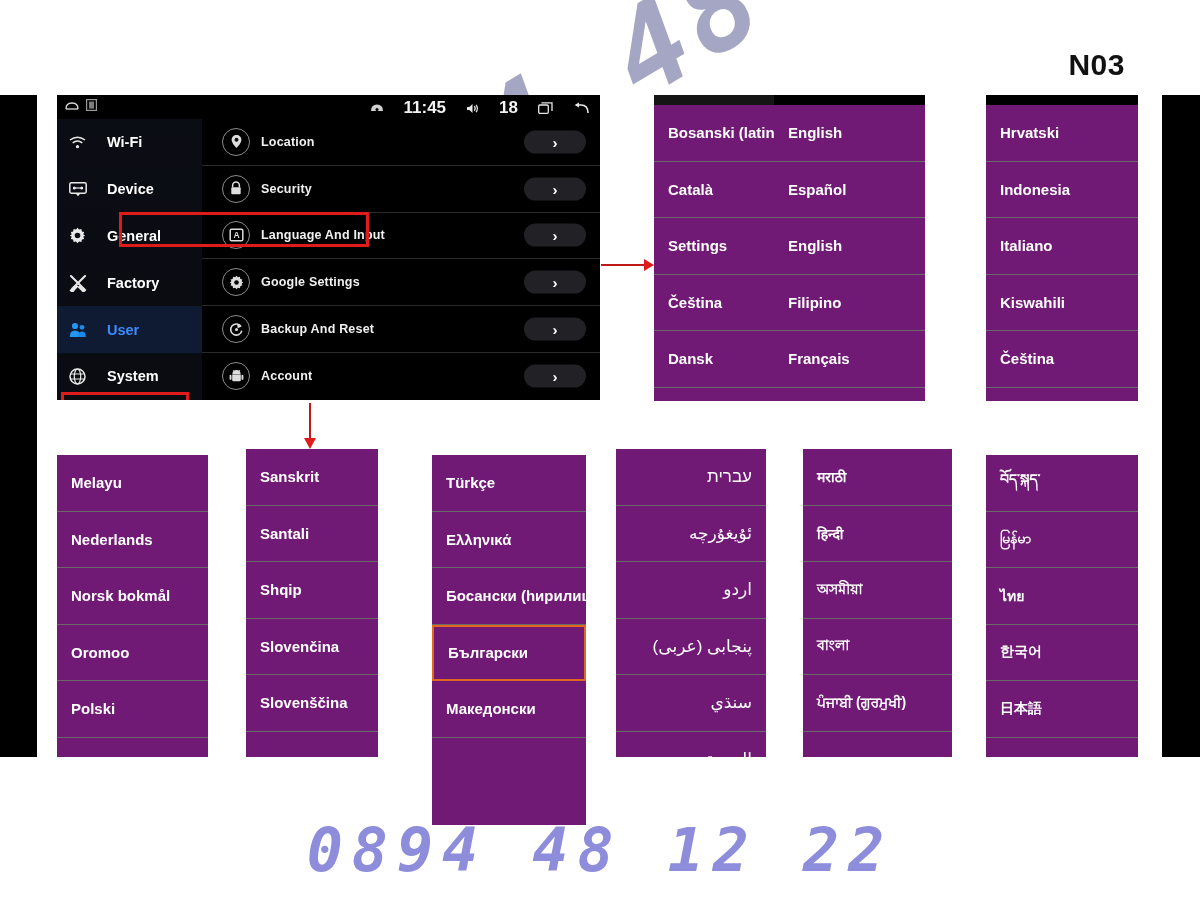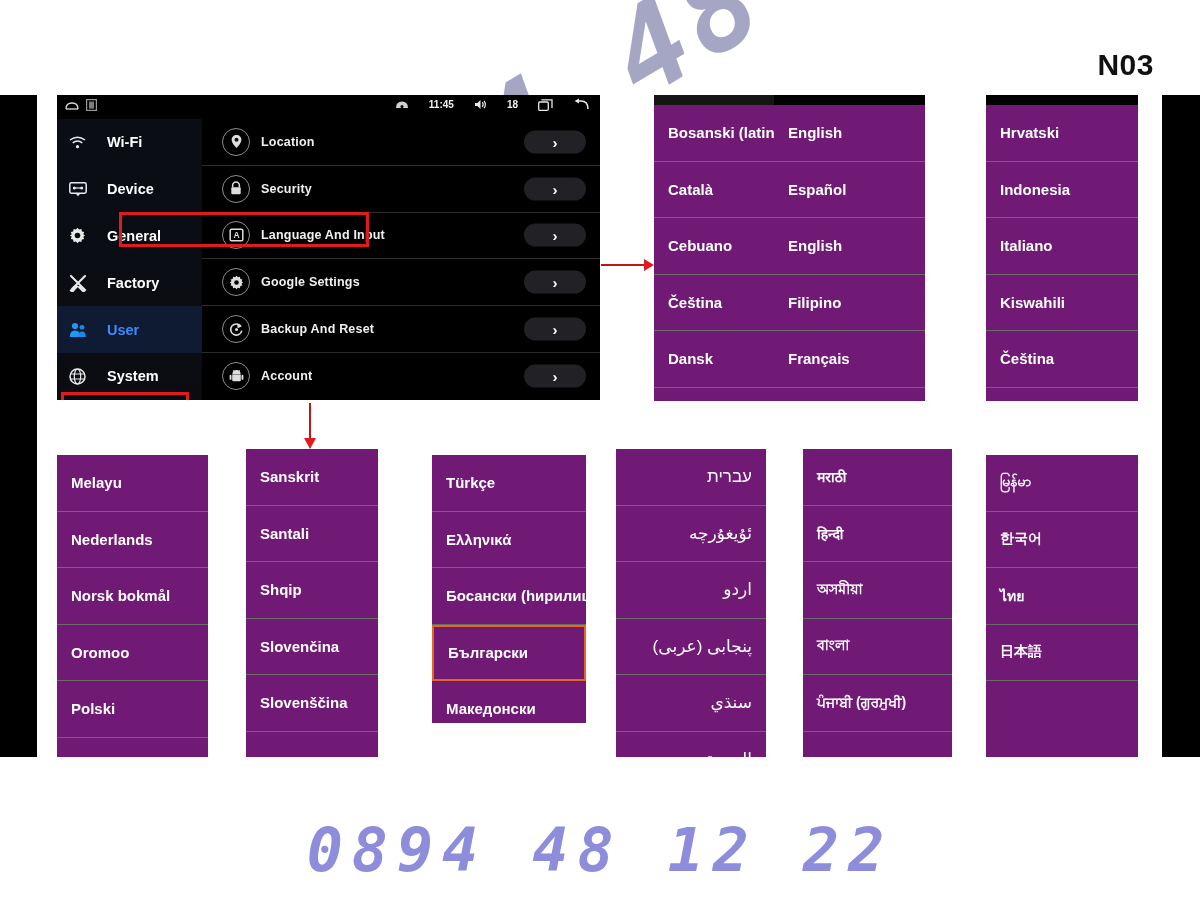--- a/index.html
+++ b/index.html
@@ -11,21 +11,21 @@
   }
   .page{position:absolute;left:0;top:0;width:1200px;height:900px;}
 
   
   .sidebar-black{position:absolute;background:#000;}
   #bar-left{left:0;top:95px;width:37px;height:662px;}
   #bar-right{left:1162px;top:95px;width:38px;height:662px;}
 
   
   #page-code{
-    position:absolute;right:46px;top:48px;
+    position:absolute;right:75px;top:48px;
     font-size:30px;font-weight:bold;color:#111;letter-spacing:.5px;
   }
 
   
   #wm-diagonal{
     position:absolute;left:255px;top:205px;
     font-family:"DejaVu Sans Mono","Liberation Mono",monospace;
     font-size:118px;font-weight:bold;font-style:italic;
     color:#2b2d72;opacity:.42;
     transform:rotate(-31deg);transform-origin:left top;
@@ -41,21 +41,21 @@
   }
 
   
   #device{
     position:absolute;left:57px;top:95px;width:543px;height:305px;
     background:#000;overflow:hidden;
   }
   #statusbar{position:absolute;left:0;top:0;width:543px;height:24px;background:#000;}
   .sb-left{position:absolute;left:8px;top:4px;display:flex;gap:7px;align-items:center;}
   .sb-right{position:absolute;right:10px;top:3px;display:flex;gap:20px;align-items:center;
-            color:#f2f2f2;font-size:10px;font-weight:bold;}
+            color:#f2f2f2;font-size:17px;font-weight:bold;}
   .sb-ico{display:inline-block;line-height:1;}
 
   #nav{
     position:absolute;left:0;top:24px;width:145px;height:281px;
     background:linear-gradient(180deg,#0b0d14 0%,#0a0c12 100%);
   }
   .nav-item{
     position:relative;height:46.8px;display:flex;align-items:center;
     padding-left:12px;box-sizing:border-box;
   }
@@ -106,21 +106,21 @@
   .lpanel.ind .litem{font-size:14px;}
   .litem.sel{border:2.5px solid #e2681f;box-sizing:border-box;}
 
   
   #lp1{left:654px;top:95px;width:151px;height:306px;}
   #lp2{left:774px;top:95px;width:151px;height:306px;}
   #lp3{left:986px;top:95px;width:152px;height:306px;}
   
   #lp4{left:57px;top:455px;width:151px;height:302px;}
   #lp5{left:246px;top:449px;width:132px;height:308px;}
-  #lp6{left:432px;top:455px;width:154px;height:268px;}
+  #lp6{left:432px;top:455px;width:154px;height:370px;}
   #lp7{left:616px;top:449px;width:150px;height:308px;}
   #lp8{left:803px;top:449px;width:149px;height:308px;}
   #lp9{left:986px;top:455px;width:152px;height:302px;}
 
   
   .arrow-h{position:absolute;height:2px;background:#c01717;}
   .arrow-h::after{
     content:"";position:absolute;right:-9px;top:-5px;
     border-left:10px solid #e01b1b;border-top:6px solid transparent;
     border-bottom:6px solid transparent;
@@ -344,21 +344,21 @@
     <div id="row-hl"></div>
   </div>
 
   <div id="arr-right" class="arrow-h"></div>
   <div id="arr-down" class="arrow-v"></div>
 
   <div id="lp1" class="lpanel">
     <div class="pad-top"></div>
     <div class="litem">Bosanski (latinica)</div>
     <div class="litem">Català</div>
-    <div class="litem">Cebuano</div>
+    <div class="litem">Settings</div>
     <div class="litem">Čeština</div>
     <div class="litem">Dansk</div>
   </div>
 
   <div id="lp2" class="lpanel">
     <div class="pad-top" style="background:#000"></div>
     <div class="litem">English</div>
     <div class="litem">Español</div>
     <div class="litem">English</div>
     <div class="litem">Filipino</div>
@@ -409,21 +409,22 @@
 
   <div id="lp8" class="lpanel ind">
     <div class="litem">मराठी</div>
     <div class="litem">हिन्दी</div>
     <div class="litem">অসমীয়া</div>
     <div class="litem">বাংলা</div>
     <div class="litem">ਪੰਜਾਬੀ (ਗੁਰਮੁਖੀ)</div>
   </div>
 
   <div id="lp9" class="lpanel ind">
+    <div class="litem">བོད་སྐད་</div>
     <div class="litem">မြန်မာ</div>
+    <div class="litem">ไทย</div>
     <div class="litem">한국어</div>
-    <div class="litem">ไทย</div>
     <div class="litem">日本語</div>
   </div>
 
   <div id="wm-bottom">0894 48 12 22</div>
 
 </div>
 
 </body></html>

